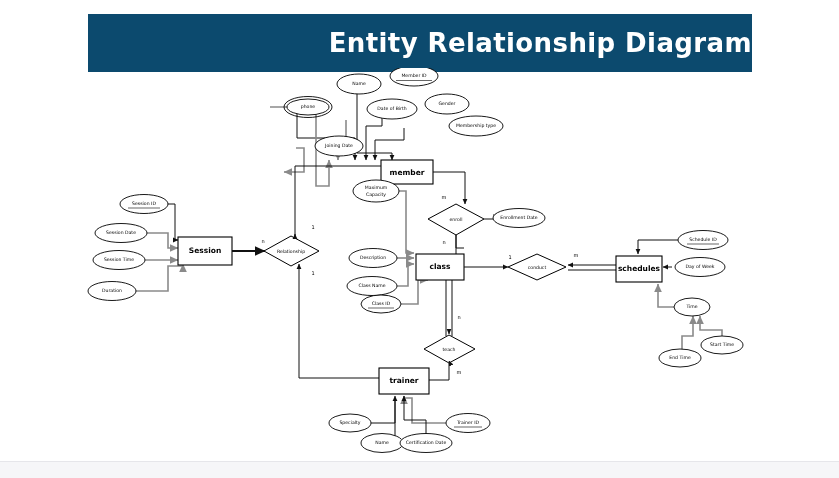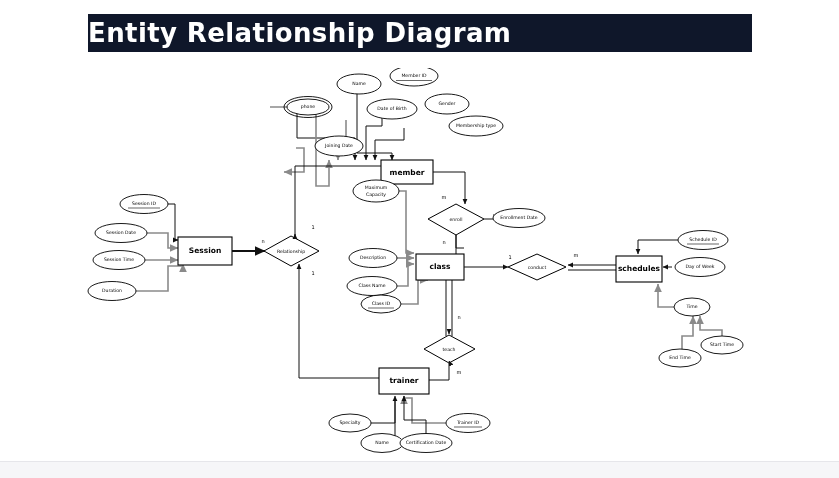--- a/index.html
+++ b/index.html
@@ -13,25 +13,25 @@
     width: 839px;
     height: 478px;
     background: #ffffff;
     overflow: hidden;
   }
   #title-banner {
     position: absolute;
     left: 88px;
     top: 14px;
     width: 664px;
-    height: 38px;
-    background: #0f172a;
+    height: 58px;
+    background: #0c4a6e;
     display: flex;
     align-items: center;
-    justify-content: flex-start;
+    justify-content: flex-end;
   }
   #title-text {
     color: #ffffff;
     font-size: 26px;
     font-weight: bold;
     letter-spacing: 0.4px;
     font-family: "DejaVu Sans", sans-serif;
     white-space: nowrap;
   }
   #canvas-area {

